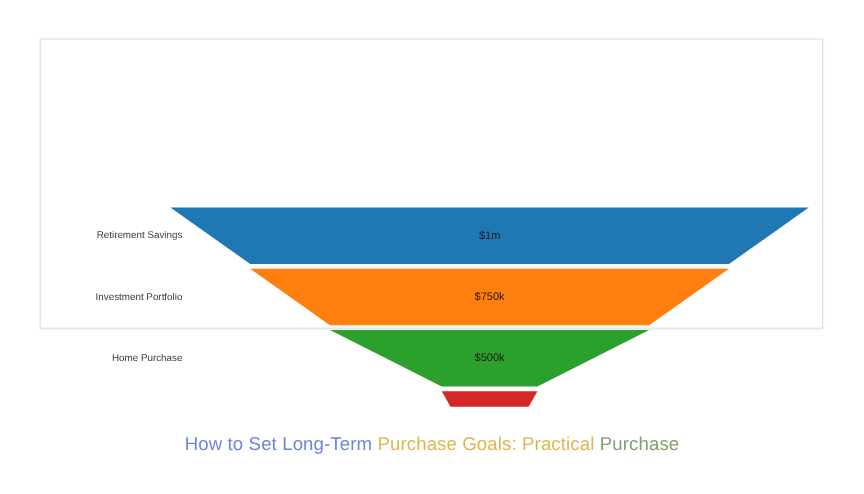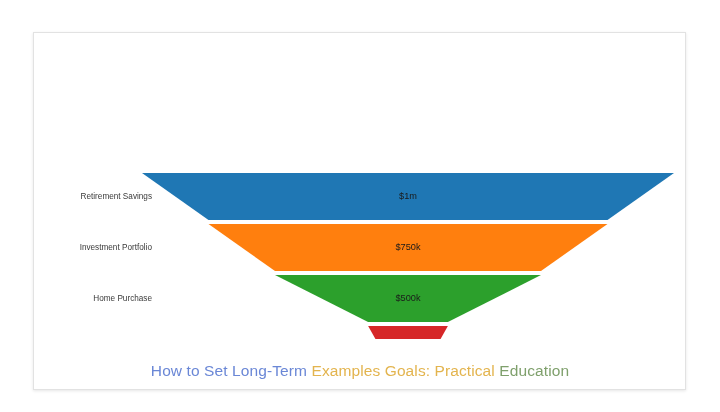--- a/index.html
+++ b/index.html
@@ -21,21 +21,21 @@
     width: 720px; height: 412px;
     background: #ffffff;
   }
 
   
   #chart-frame {
     position: absolute;
     left: 33px;
     top: 32px;
     width: 653px;
-    height: 358px;
+    height: 242px;
     background: #ffffff;
     border: 1px solid #e2e2e2;
     box-sizing: border-box;
     box-shadow: 0 1px 3px rgba(0,0,0,0.10);
   }
 
   #funnel-svg {
     position: absolute;
     left: 0; top: 0;
     width: 653px;
@@ -99,15 +99,15 @@
       <g id="funnel-value-labels">
           <text class="value-label" x="374" y="163.5">$1m</text>
           <text class="value-label" x="374" y="214.5">$750k</text>
           <text class="value-label" x="374" y="265.5">$500k</text>
           <text class="value-label" x="374" y="316.5">$150k</text>
           <text class="value-label outside" x="403.3" y="367.5">$50k</text>
         </g>
     </svg>
   </div>
 
-  <div id="caption"><span style="color: rgb(106, 135, 214);">How to Set Long-Term </span><span style="color: rgb(227, 180, 78);">Examples Goals: Practical </span><span style="color: rgb(127, 160, 108);">Education</span></div>
+  <div id="caption"><span style="color: rgb(106, 135, 214);">How to Set Long-Term </span><span style="color: rgb(227, 180, 78);">Purchase Goals: Practical </span><span style="color: rgb(127, 160, 108);">Purchase</span></div>
 
 </div>
 
 </body></html>

